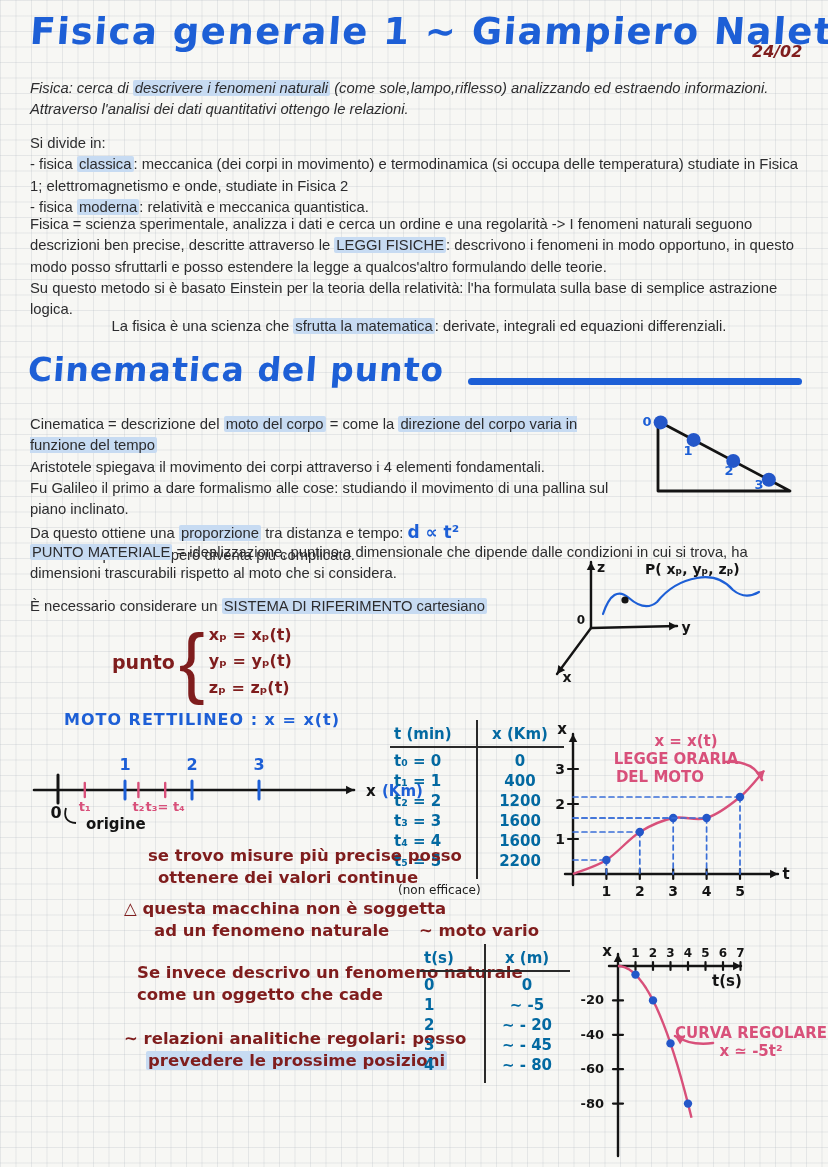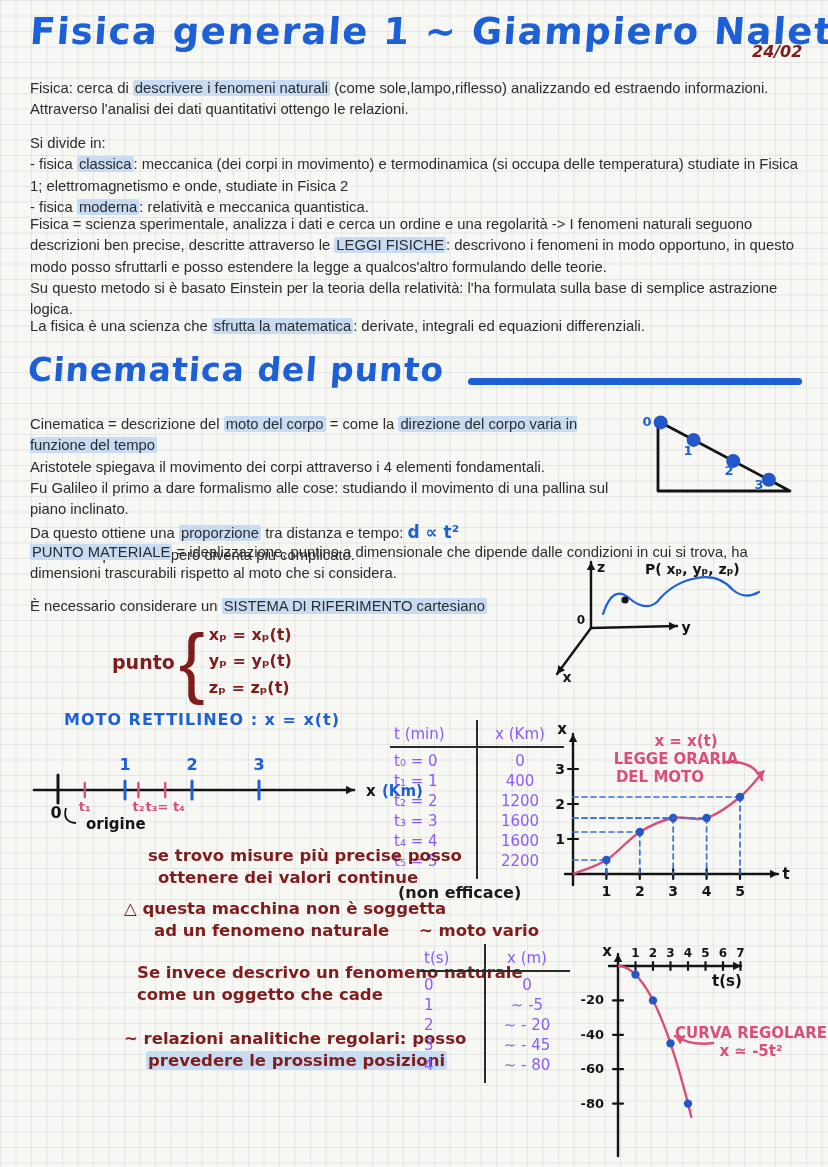--- a/index.html
+++ b/index.html
@@ -21,51 +21,51 @@
   .hand-ink{color:#7f1d1d;}
   .title{font-size:37px;letter-spacing:1.5px;transform:skewX(-4deg);transform-origin:left;white-space:nowrap;}
   .date{font-size:16px;font-style:italic;}
   .section-title{font-size:33px;letter-spacing:1px;transform:skewX(-4deg);transform-origin:left;white-space:nowrap;}
   .divider{background:#1d5fd6;border-radius:4px;height:7px;}
   .moto{font-size:16px;letter-spacing:1px;}
   .note{font-size:16.5px;line-height:1.35;}
   .formula{font-size:17px;}
   .eq{font-size:16px;line-height:1.65;}
   .brace{font-size:78px;font-weight:400;line-height:1;}
-  .ntable{position:relative;display:grid;font-family:"DejaVu Sans",sans-serif;font-weight:400;font-size:15px;color:#8b5cf6;}
+  .ntable{position:relative;display:grid;font-family:"DejaVu Sans",sans-serif;font-weight:700;font-size:15px;color:#0369a1;}
   .ntable .c1{padding:1px 6px 1px 4px;}
   .ntable .c2{text-align:center;padding:1px 12px;}
   .ntable .hrule{grid-column:1/3;height:2px;background:#2a2a2a;margin:2px 0 3px 0;}
   .ntable .vrule{position:absolute;top:-4px;bottom:-8px;width:2px;background:#2a2a2a;}
-  .tnote{font-family:"DejaVu Sans",sans-serif;font-weight:700;font-size:16px;color:#1b1b1b;margin-top:12px;margin-left:8px;}
+  .tnote{font-family:"DejaVu Sans",sans-serif;font-weight:400;font-size:12px;color:#1b1b1b;margin-top:12px;margin-left:8px;}
   svg text{font-family:"DejaVu Sans",sans-serif;font-weight:700;}
 </style>
 </head>
 <body>
 
 <div class="abs hand hand-blue title" style="left:30px;top:10px;">Fisica generale 1 ~ Giampiero Naletto</div>
 <div class="abs hand hand-ink date" style="left:752px;top:42px;">24/02</div>
 
-<div class="abs typed" style="left:30px;top:78px;width:778px;">
+<div class="abs typed" style="left:30px;top:78px;width:778px;font-style:italic;">
   <span>Fisica: cerca di </span><span class="hl">descrivere i fenomeni naturali</span><span> (come sole,lampo,riflesso) analizzando ed estraendo informazioni.</span><br>
   <span>Attraverso l'analisi dei dati quantitativi ottengo le relazioni.</span>
 </div>
 
 <div class="abs typed" style="left:30px;top:133px;width:778px;">
   <span>Si divide in:</span><br>
   <span>- fisica </span><span class="hl">classica</span><span>: meccanica (dei corpi in movimento) e termodinamica (si occupa delle temperatura) studiate in Fisica 1; elettromagnetismo e onde, studiate in Fisica 2</span><br>
   <span>- fisica </span><span class="hl">moderna</span><span>: relatività e meccanica quantistica.</span>
 </div>
 
 <div class="abs typed" style="left:30px;top:214px;width:778px;">
   <span>Fisica = scienza sperimentale, analizza i dati e cerca un ordine e una regolarità -&gt; I fenomeni naturali seguono descrizioni ben precise, descritte attraverso le </span><span class="hl">LEGGI FISICHE</span><span>: descrivono i fenomeni in modo opportuno, in questo modo posso sfruttarli e posso estendere la legge a qualcos'altro formulando delle teorie.</span><br>
   <span>Su questo metodo si è basato Einstein per la teoria della relatività: l'ha formulata sulla base di semplice astrazione logica.</span>
 </div>
 
-<div class="abs typed" style="left:30px;top:316px;width:778px;">
+<div class="abs typed" style="left:30px;top:316px;width:778px;text-align:center;">
   <span>La fisica è una scienza che </span><span class="hl">sfrutta la matematica</span><span>: derivate, integrali ed equazioni differenziali.</span>
 </div>
 
 <div class="abs hand hand-blue section-title" style="left:28px;top:350px;">Cinematica del punto</div>
 <div class="abs divider" style="left:468px;top:378px;width:334px;"></div>
 
 <div class="abs typed" style="left:30px;top:414px;width:600px;">
   <span>Cinematica = descrizione del </span><span class="hl">moto del corpo</span><span> = come la </span><span class="hl">direzione del corpo varia in funzione del tempo</span><br>
   <span>Aristotele spiegava il movimento dei corpi attraverso i 4 elementi fondamentali.</span><br>
   <span>Fu Galileo il primo a dare formalismo alle cose: studiando il movimento di una pallina sul piano inclinato.</span><br>

